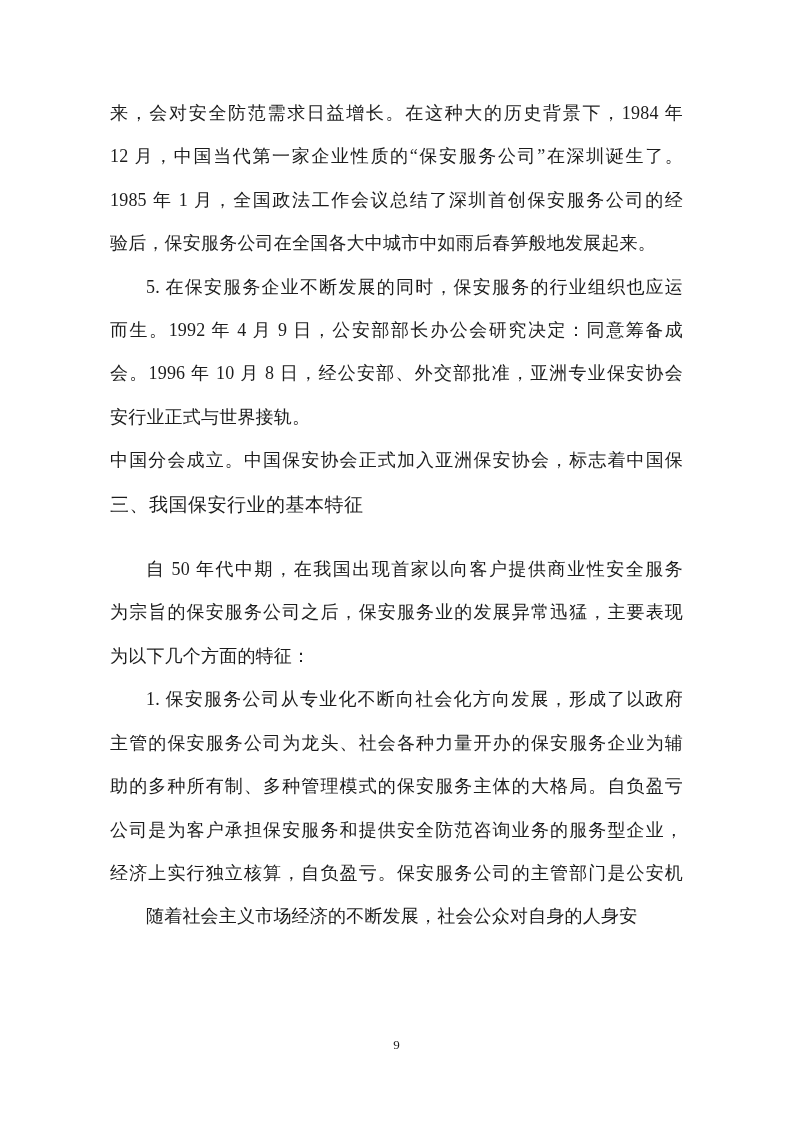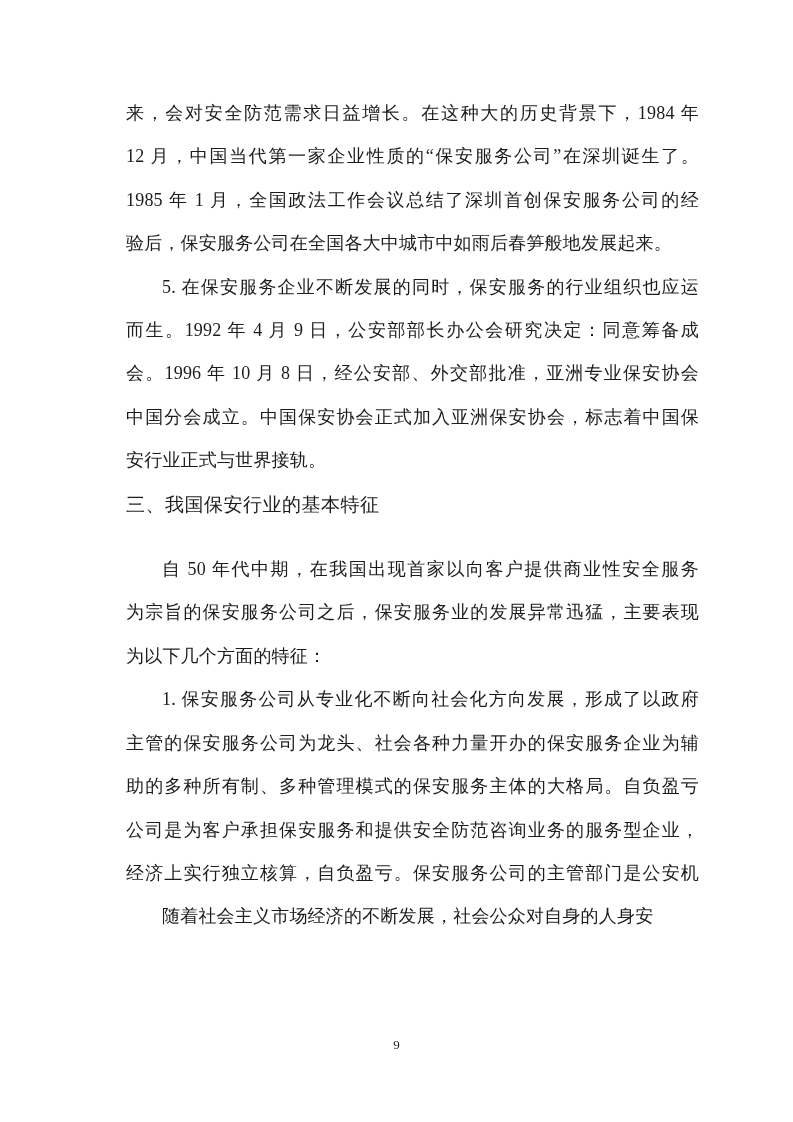--- a/index.html
+++ b/index.html
@@ -11,21 +11,21 @@
     position: relative;
     width: 793px;
     height: 1122px;
     background: #ffffff;
     overflow: hidden;
     font-family: "Liberation Serif", "DejaVu Serif", serif;
     color: #1c1c1c;
   }
   .content {
     position: absolute;
-    left: 126px;
+    left: 110px;
     top: 92px;
     width: 573px;
   }
   .para {
     margin: 0;
     padding: 0;
   }
   .line {
     font-size: 18px;
     line-height: 43.4px;
@@ -69,22 +69,22 @@
       <div class="para body">
         <div class="line">来，会对安全防范需求日益增长。在这种大的历史背景下，1984 年</div>
         <div class="line">12 月，中国当代第一家企业性质的“保安服务公司”在深圳诞生了。</div>
         <div class="line">1985 年 1 月，全国政法工作会议总结了深圳首创保安服务公司的经</div>
         <div class="line last">验后，保安服务公司在全国各大中城市中如雨后春笋般地发展起来。</div>
       </div>
       <div class="para body">
         <div class="line indent">5. 在保安服务企业不断发展的同时，保安服务的行业组织也应运</div>
         <div class="line">而生。1992 年 4 月 9 日，公安部部长办公会研究决定：同意筹备成</div>
         <div class="line">会。1996 年 10 月 8 日，经公安部、外交部批准，亚洲专业保安协会</div>
+        <div class="line last">安行业正式与世界接轨。</div>
         <div class="line">中国分会成立。中国保安协会正式加入亚洲保安协会，标志着中国保</div>
-        <div class="line last">安行业正式与世界接轨。</div>
       </div>
       <div class="para heading">
         <div class="line last">三、我国保安行业的基本特征</div>
       </div>
       <div class="para body">
         <div class="line indent">自 50 年代中期，在我国出现首家以向客户提供商业性安全服务</div>
         <div class="line">为宗旨的保安服务公司之后，保安服务业的发展异常迅猛，主要表现</div>
         <div class="line last">为以下几个方面的特征：</div>
       </div>
       <div class="para body">

